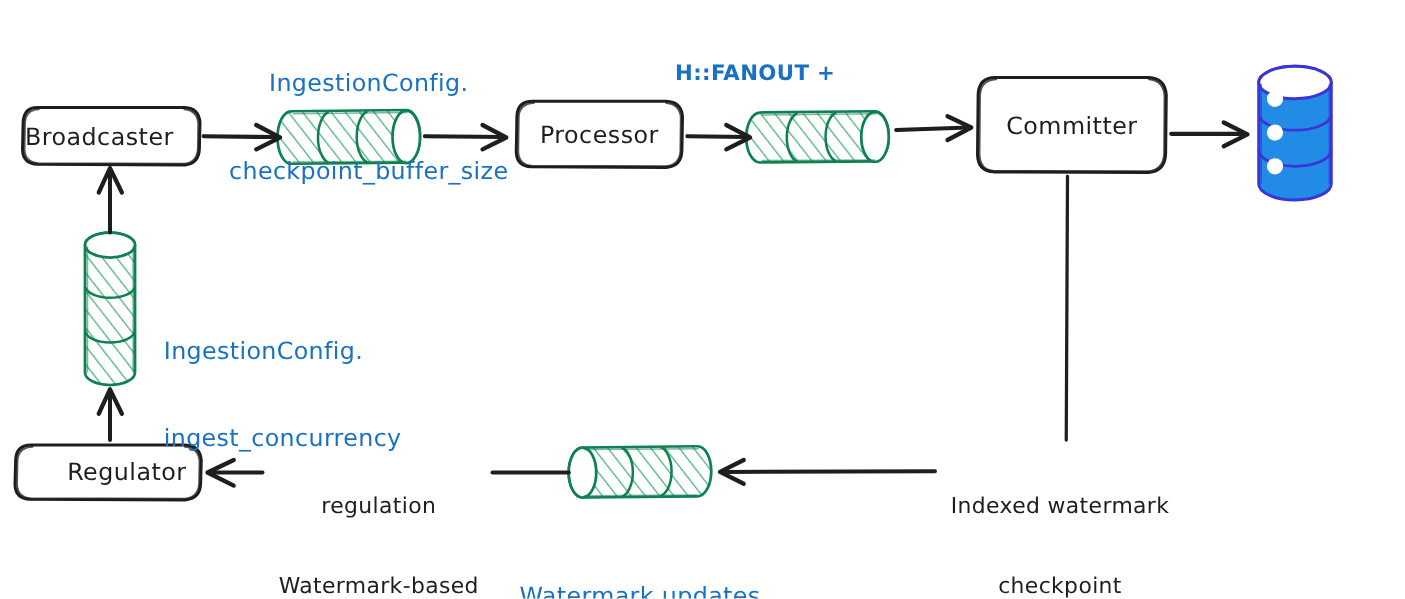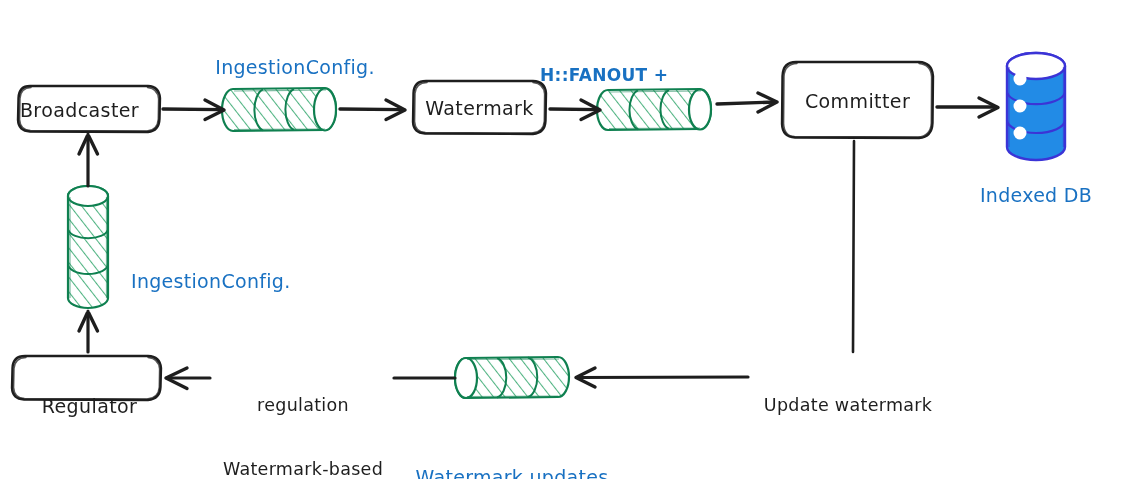--- a/index.html
+++ b/index.html
@@ -190,47 +190,49 @@
     </g>
 
     <g>
       <path d="M88 186 L88 137" fill="none" stroke="#1e1e1e" stroke-width="3.2" stroke-linecap="round"></path>
       <path d="M79 154 L88 134.5 M97.5 154 L88 134.5" fill="none" stroke="#1e1e1e" stroke-width="3.4" stroke-linecap="round" stroke-linejoin="round"></path>
     </g>
   </svg>
 
   <div class="lbl lbl-node" style="left:18px; top:99px; width:123px;">Broadcaster</div>
 
-  <div class="lbl lbl-node" style="left:413px; top:97px; width:133px;">Watermark</div>
+  <div class="lbl lbl-node" style="left:413px; top:97px; width:133px;">Processor</div>
 
   <div class="lbl lbl-node" style="left:782px; top:90px; width:151px;">Committer</div>
 
-  <div class="lbl lbl-node" style="left:0; top:367px; width:179px;margin-top:28px;">Regulator</div>
+  <div class="lbl lbl-node" style="left:12px; top:367px; width:179px;">Regulator</div>
 
   <div class="lbl lbl-blue" style="left:150px; top:10px; width:290px;">
     <div>IngestionConfig.</div>
-  </div>
-
-  <div class="lbl lbl-blue-b" style="left:500px; top:24px; width:290px; text-align:left; padding-left:40px;">
+    <div>checkpoint_buffer_size</div>
+  </div>
+
+  <div class="lbl lbl-blue-b" style="left:500px; top:8px; width:290px; text-align:left; padding-left:40px;">
     <div>H::FANOUT +</div>
   </div>
 
   <div class="lbl lbl-blue" style="left:131px; top:224px; width:240px; text-align:left;">
     <div>IngestionConfig.</div>
-  </div>
-
-  <div class="lbl lbl-blue" style="left:966px; top:184px; width:140px;">Indexed DB</div>
+    <div>ingest_concurrency</div>
+  </div>
+
 
   <div class="lbl lbl-blue" style="left:392px; top:420px; width:240px;">
     <div>Watermark updates</div>
     
   </div>
 
   <div class="lbl lbl-black" style="left:212px; top:352px; width:182px;">
     <div>regulation</div>
     <div>Watermark-based</div>
   </div>
 
   <div class="lbl lbl-black" style="left:750px; top:352px; width:196px;">
-    <div>Update watermark</div>
+    <div>Indexed watermark</div>
+    <div>checkpoint</div>
   </div>
 
 </div>
 
 </body></html>

